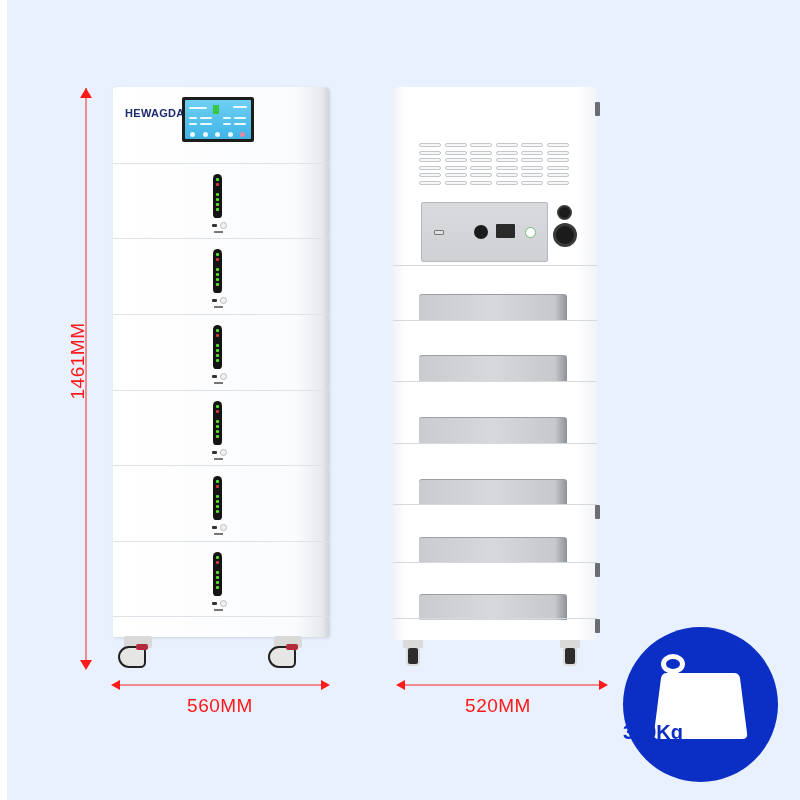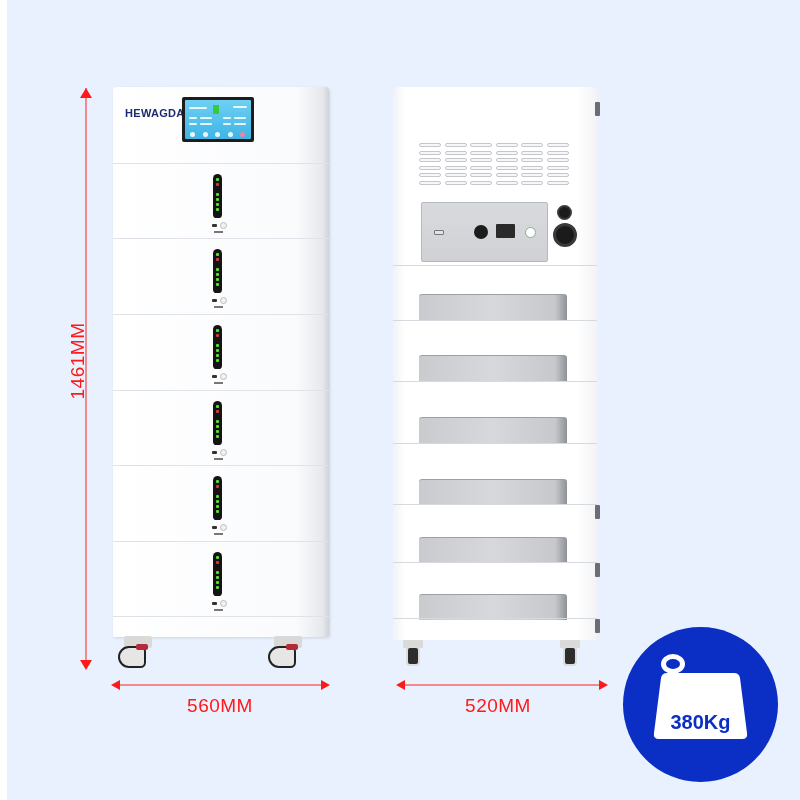--- a/index.html
+++ b/index.html
@@ -67,21 +67,21 @@
     background: linear-gradient(90deg, #c9cbcf 0%, #d6d8db 50%, #c6c8cc 92%, #8e9196 100%);
     border-top: 1.5px solid #9c9fa4; border-radius: 3px 3px 0 0; }
   .side-caster { position: absolute; width: 20px; height: 28px; }
   .side-caster .mount { position: absolute; left: 0; top: 0; width: 20px; height: 8px; background: #dadbd8; border-radius: 1px; }
   .side-caster .wheel { position: absolute; left: 3px; top: 6px; width: 14px; height: 20px; background: #2d2d2d; border: 2px solid #dcdcdc; border-radius: 4px; }
 
   
   .badge { position: absolute; left: 623px; top: 627px; width: 155px; height: 155px; border-radius: 50%; background: #0b2fc4; }
   .weight-shape { position: absolute; left: 30px; top: 42px; width: 95px; height: 70px; }
   .weight-ring { position: absolute; left: 38px; top: 27px; width: 24px; height: 20px; border: 5px solid #ffffff; border-radius: 50%; }
-  .weight-label { position: absolute; left: 0; top: 84px; width: 155px; text-align: center; color: #0b2fc4; font-size: 20px; font-weight: bold; }
+  .weight-label { position: absolute; left: 0; top: 94px; width: 155px; color: #0b2fc4; font-size: 20px; font-weight: bold; }
 </style>
 </head>
 <body>
 
 <div class="left-strip"></div>
 
 <div class="dim-v"></div>
 <div class="arrow-up"></div>
 <div class="arrow-down"></div>
 <div class="dim-v-label">1461MM</div>

